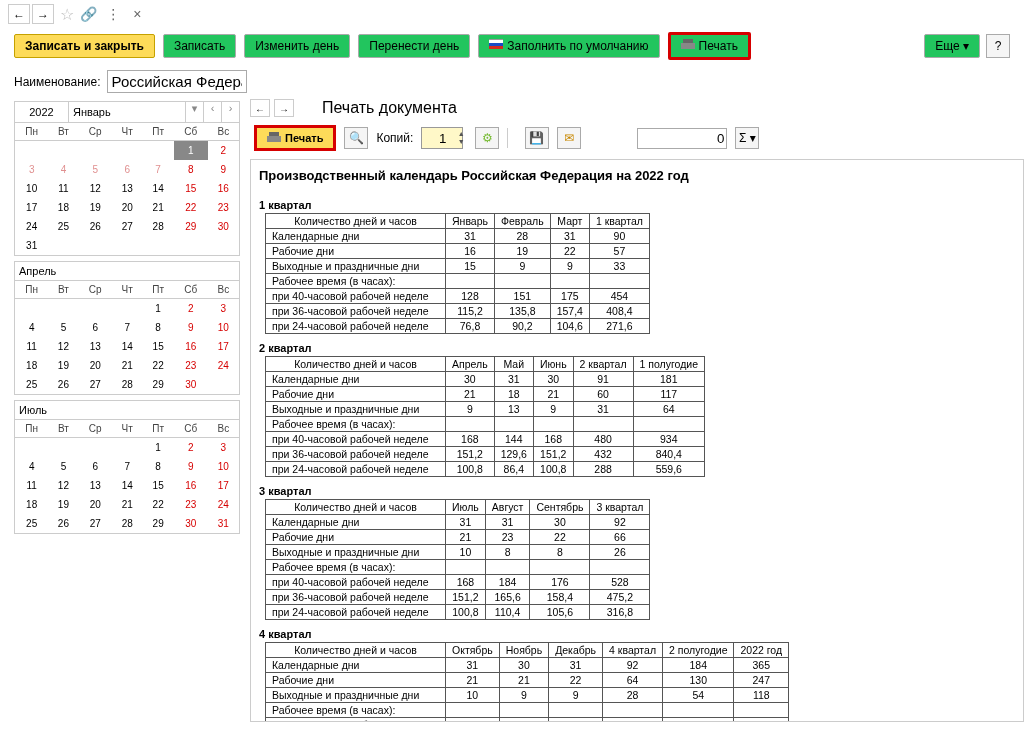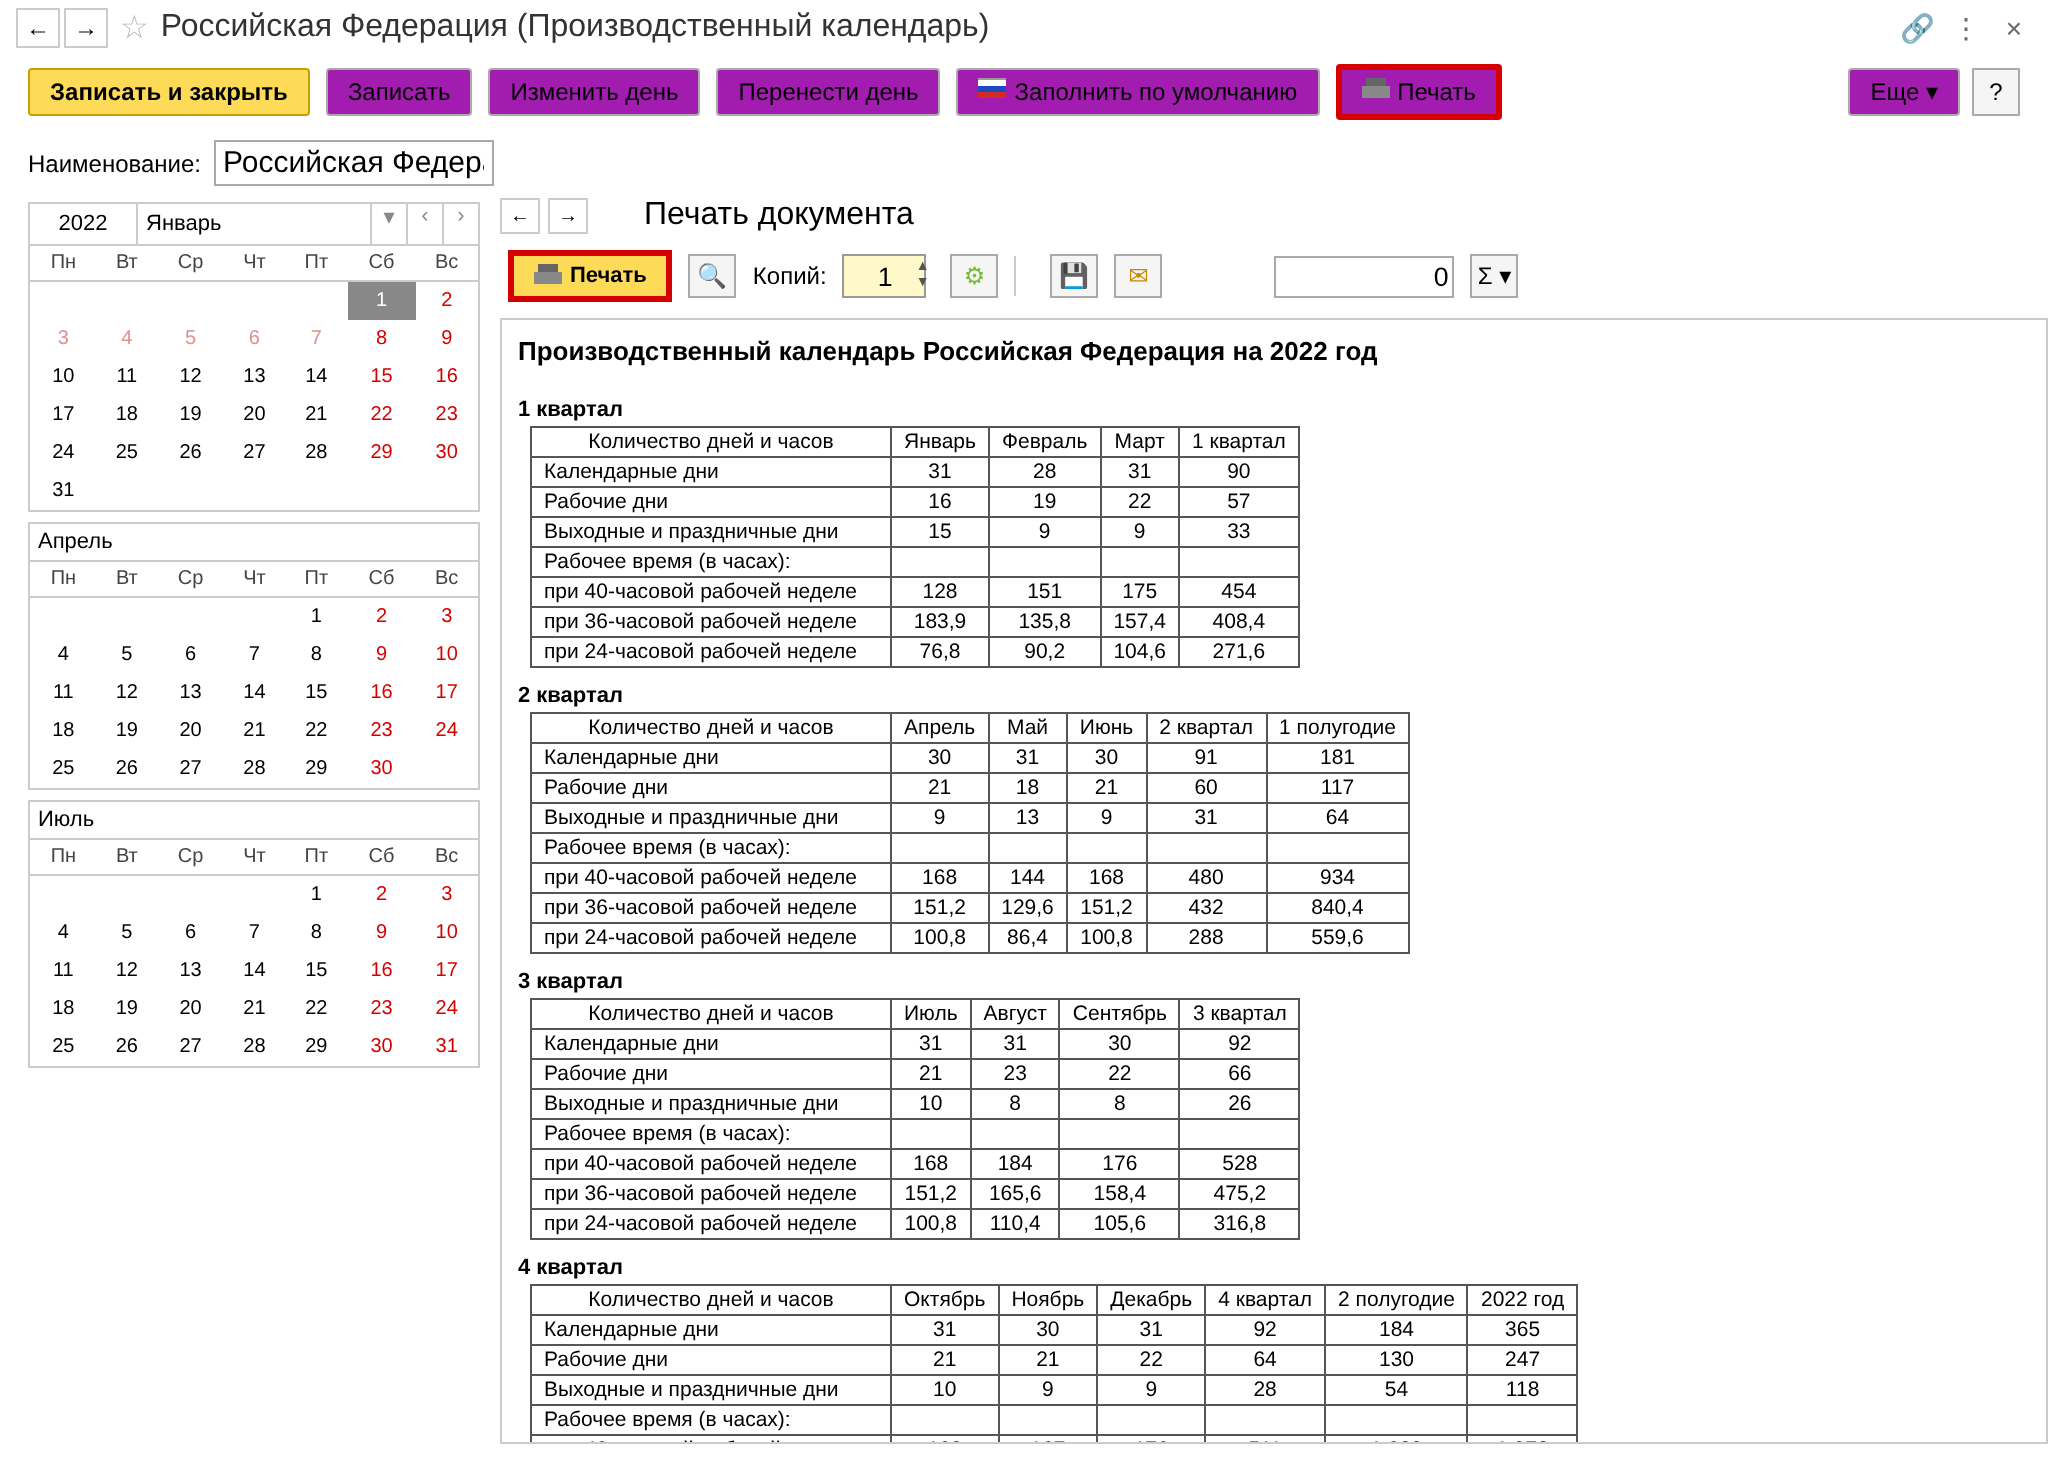--- a/index.html
+++ b/index.html
@@ -7,21 +7,21 @@
 
     .title-bar { display: flex; align-items: center; padding: 4px 8px; height: 28px; }
     .nav-arrows { display: flex; gap: 2px; }
     .arrow-btn { width: 22px; height: 20px; border: 1px solid #ccc; background: #fff; display: flex; align-items: center; justify-content: center; cursor: pointer; font-size: 12px; }
     .star { margin: 0 6px; font-size: 16px; color: #bbb; cursor: pointer; }
     .page-title { font-size: 16px; color: #333; flex: 1; }
     .title-right { display: flex; gap: 6px; align-items: center; }
     .icon-btn-small { width: 18px; height: 18px; display: flex; align-items: center; justify-content: center; cursor: pointer; color: #666; font-size: 14px; }
 
     .toolbar-row { display: flex; gap: 8px; padding: 4px 14px 8px; align-items: center; }
-    .btn { border: 1px solid #aaa; background: #a21caf; padding: 4px 10px; font-size: 12px; cursor: pointer; border-radius: 2px; }
+    .btn { border: 1px solid #aaa; background: #22c55e; padding: 4px 10px; font-size: 12px; cursor: pointer; border-radius: 2px; }
     .btn-primary { background: #fddb59; border-color: #c5a100; font-weight: bold; }
     .btn-flag { display: flex; align-items: flex-start; gap: 4px; }
     .flag { display: inline-flex; flex-direction: column; width: 14px; height: 10px; }
     .flag > div { flex: 1; }
     .flag-w { background: #fff; border-top: 1px solid #999; }
     .flag-b { background: #1a4bc7; }
     .flag-r { background: #d52b1e; }
     .printer-icon { display: inline-block; width: 14px; height: 12px; position: relative; }
     .printer-icon::before { content: ''; position: absolute; top: 0; left: 2px; width: 10px; height: 4px; background: #666; }
     .printer-icon::after { content: ''; position: absolute; top: 4px; left: 0; width: 14px; height: 6px; background: #888; }
@@ -74,21 +74,20 @@
   </style>
 </head>
 <body>
 
 <div class="title-bar">
   <div class="nav-arrows">
     <div class="arrow-btn">←</div>
     <div class="arrow-btn">→</div>
   </div>
   <div class="star">☆</div>
-  <div class="page-title">Российская Федерация (Производственный календарь)</div>
   <div class="title-right">
     <div class="icon-btn-small">🔗</div>
     <div class="icon-btn-small">⋮</div>
     <div class="icon-btn-small">×</div>
   </div>
 </div>
 
 <div class="toolbar-row">
   <button class="btn btn-primary">Записать и закрыть</button>
   <button class="btn">Записать</button>
@@ -388,21 +387,21 @@
             </tr>
         <tr>
               <td>при 40-часовой рабочей неделе</td>
               <td>128</td>
               <td>151</td>
               <td>175</td>
               <td>454</td>
             </tr>
         <tr>
               <td>при 36-часовой рабочей неделе</td>
-              <td>183,9</td>
+              <td>115,2</td>
               <td>135,8</td>
               <td>157,4</td>
               <td>408,4</td>
             </tr>
         <tr>
               <td>при 24-часовой рабочей неделе</td>
               <td>76,8</td>
               <td>90,2</td>
               <td>104,6</td>
               <td>271,6</td>

